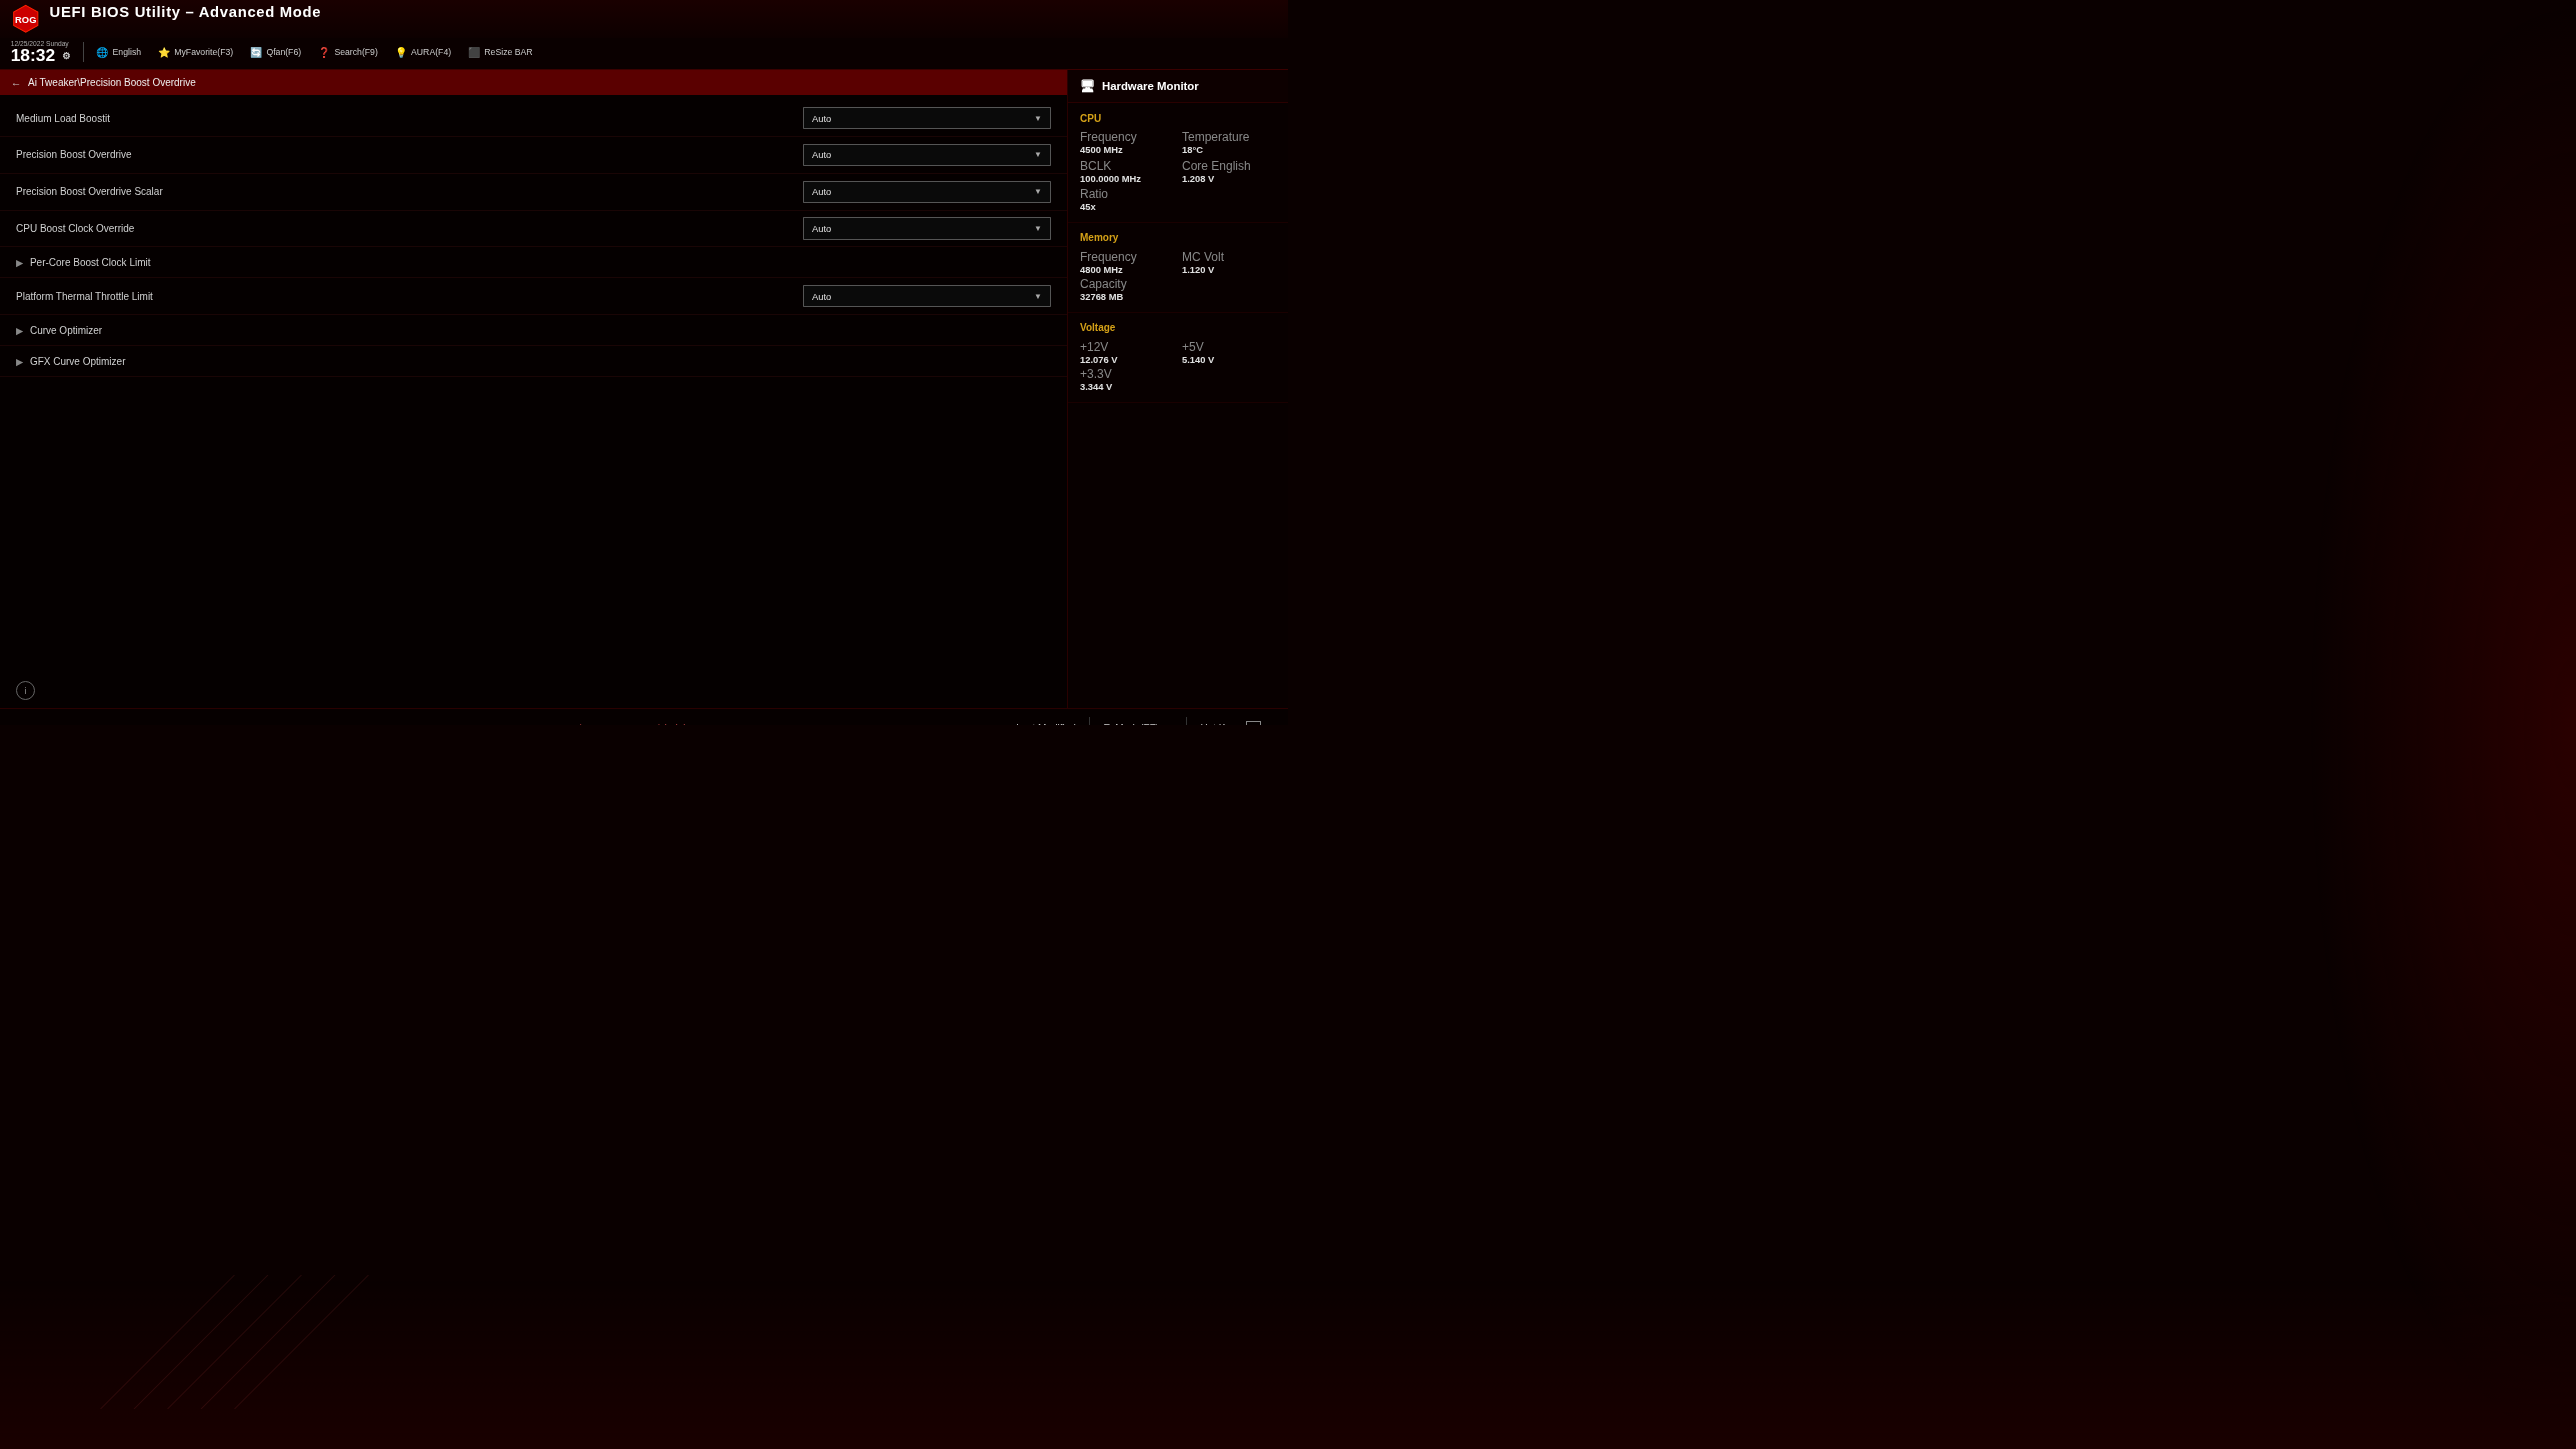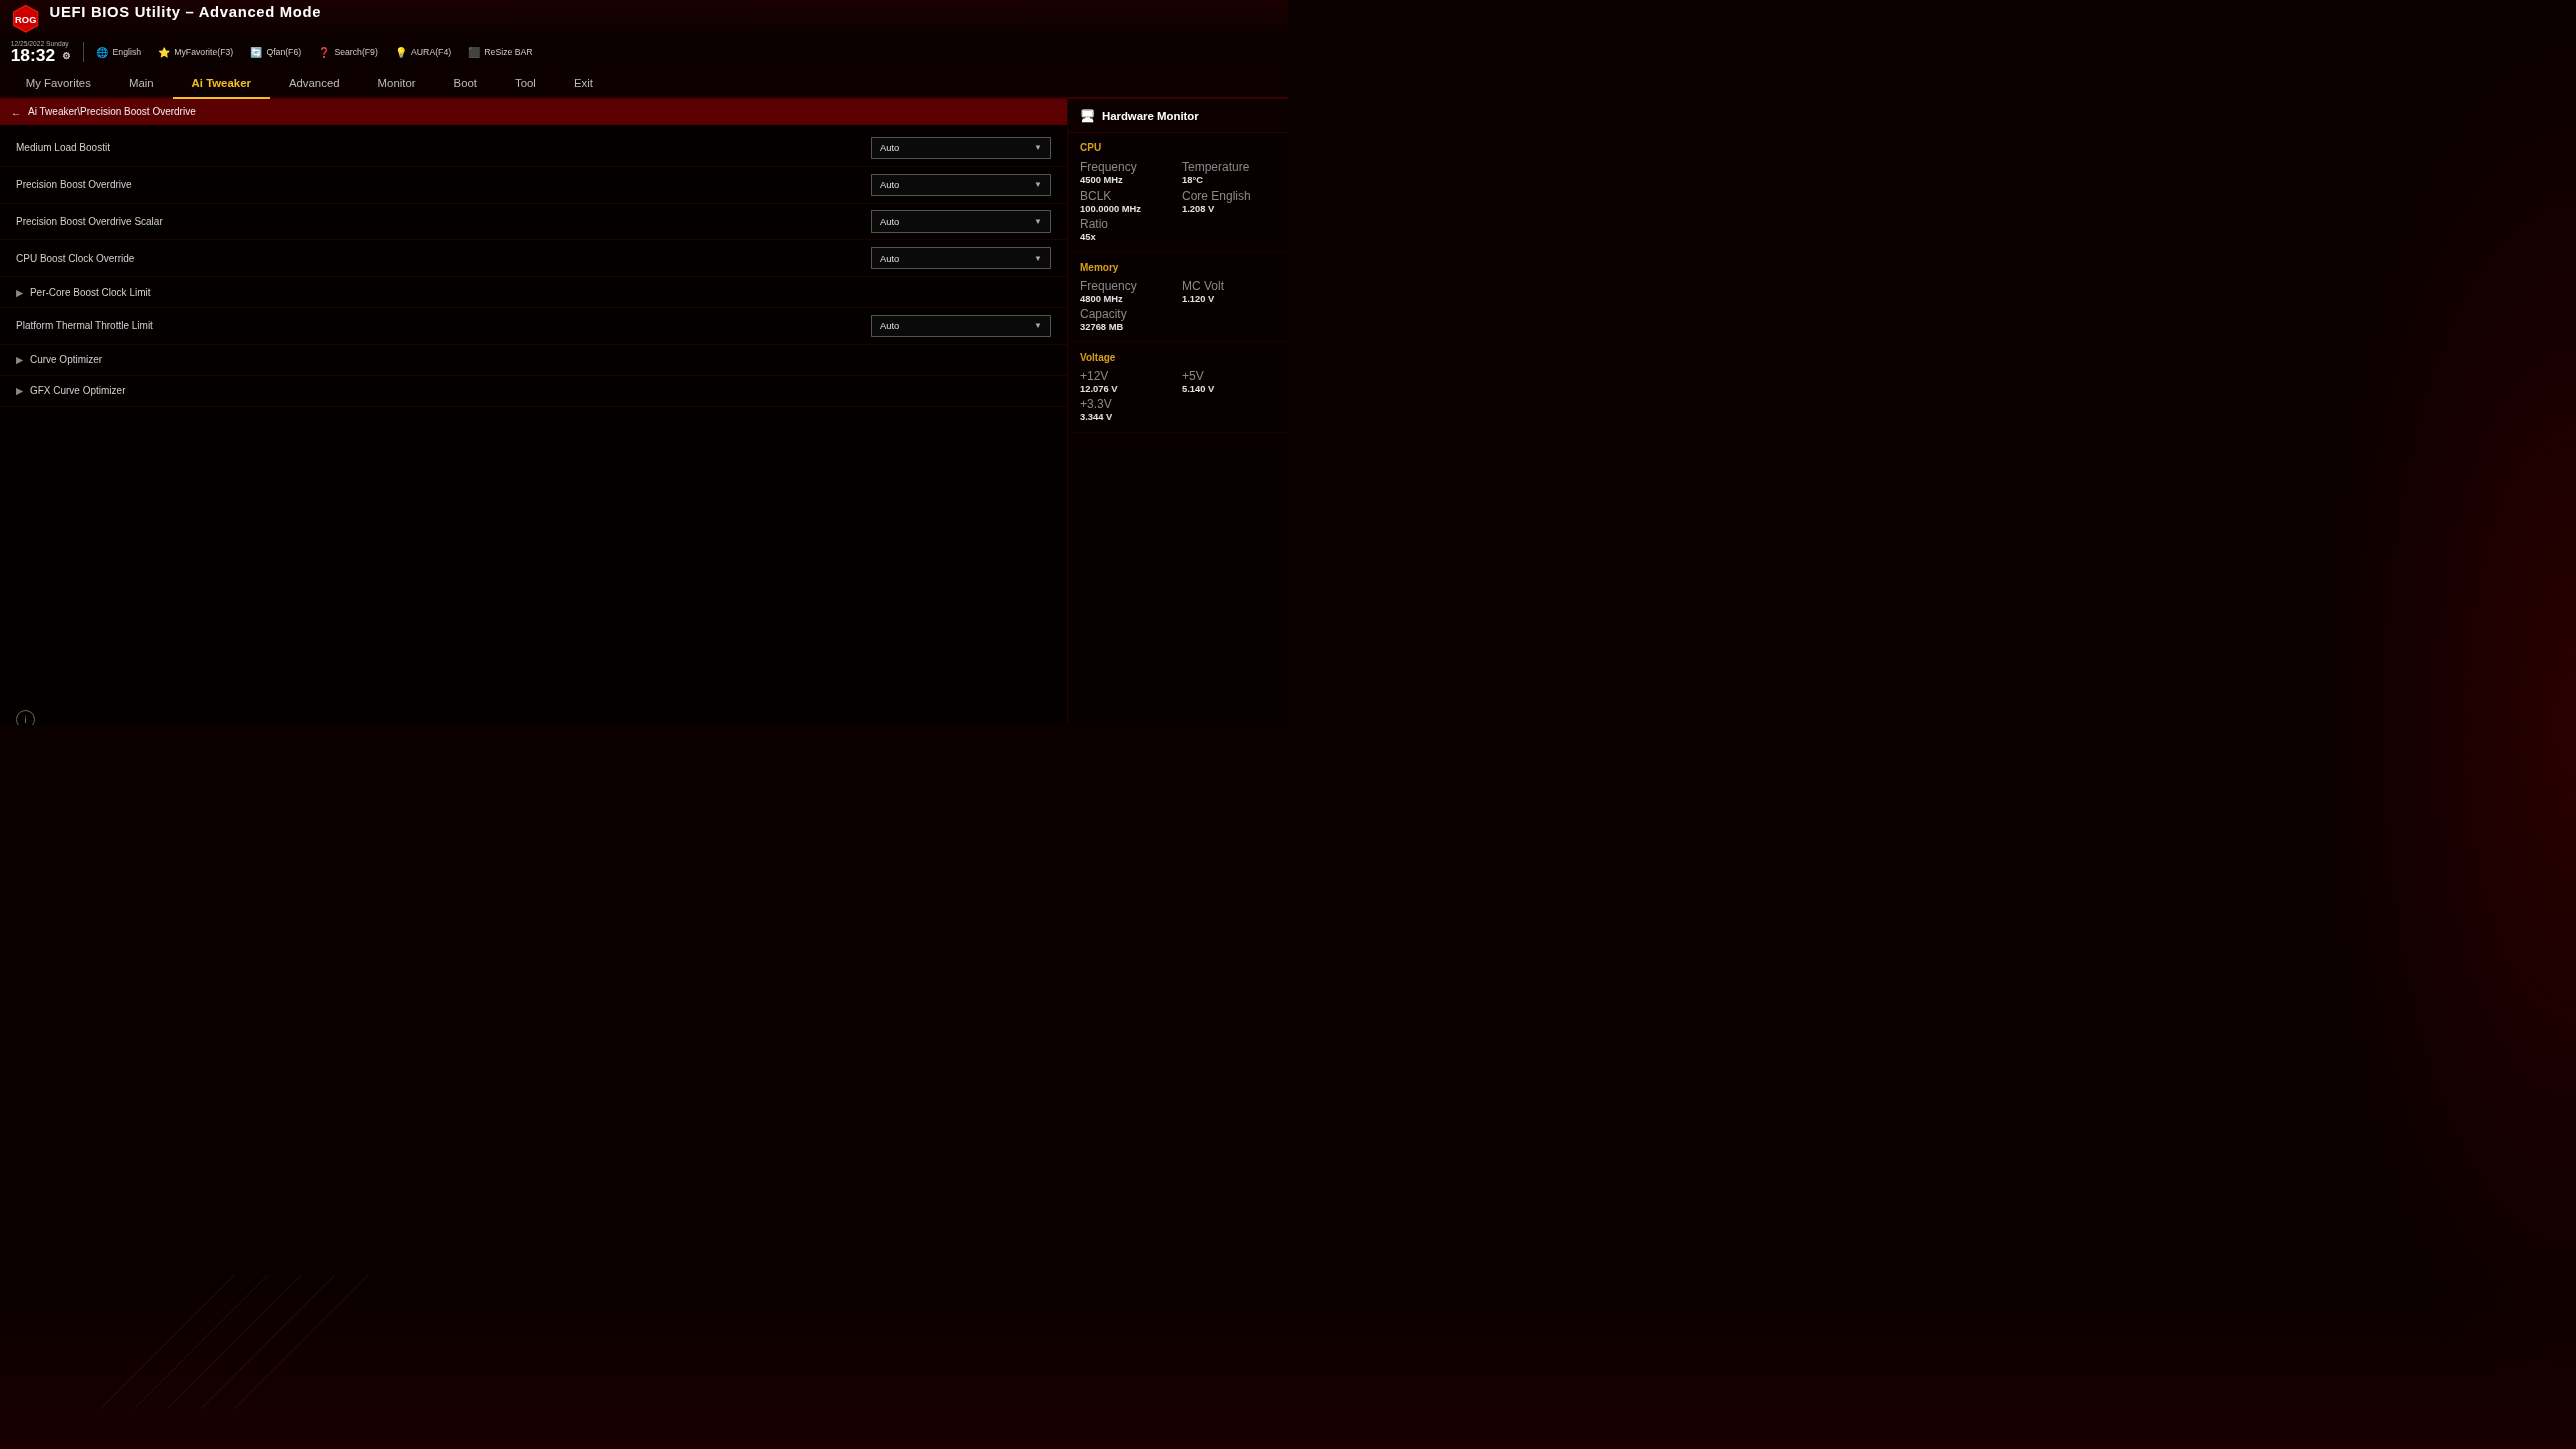--- a/index.html
+++ b/index.html
@@ -172,21 +172,21 @@
       align-items: center;
       gap: 6.7px;
       color: #d0d0d0;
     }
     .expand-arrow {
       color: #888;
       font-size: 9.4px;
     }
 
     .setting-control {
-      width: 180px;
+      width: 248px;
       margin-left: 48px;
     }
 
     .dropdown {
       width: 100%;
       background: #0a0a0a;
       border: 0.7px solid #555;
       color: #e0e0e0;
       padding: 4.7px 8px;
       font-size: 9.4px;
@@ -420,30 +420,20 @@
       <span class="tb-icon">💡</span>
       <span>AURA(F4)</span>
     </div>
 
     <div class="toolbar-btn">
       <span class="tb-icon">⬛</span>
       <span>ReSize BAR</span>
     </div>
   </div>
 
-  <div class="nav-bar">
-    <div class="nav-item">My Favorites</div>
-    <div class="nav-item">Main</div>
-    <div class="nav-item active">Ai Tweaker</div>
-    <div class="nav-item">Advanced</div>
-    <div class="nav-item">Monitor</div>
-    <div class="nav-item">Boot</div>
-    <div class="nav-item">Tool</div>
-    <div class="nav-item">Exit</div>
-  </div>
 </div>
 
 <div class="main-layout">
 
   <div class="content-panel">
 
     <div class="breadcrumb-bar">
       <span class="breadcrumb-arrow">←</span>
       <span>Ai Tweaker\Precision Boost Overdrive</span>
     </div>

